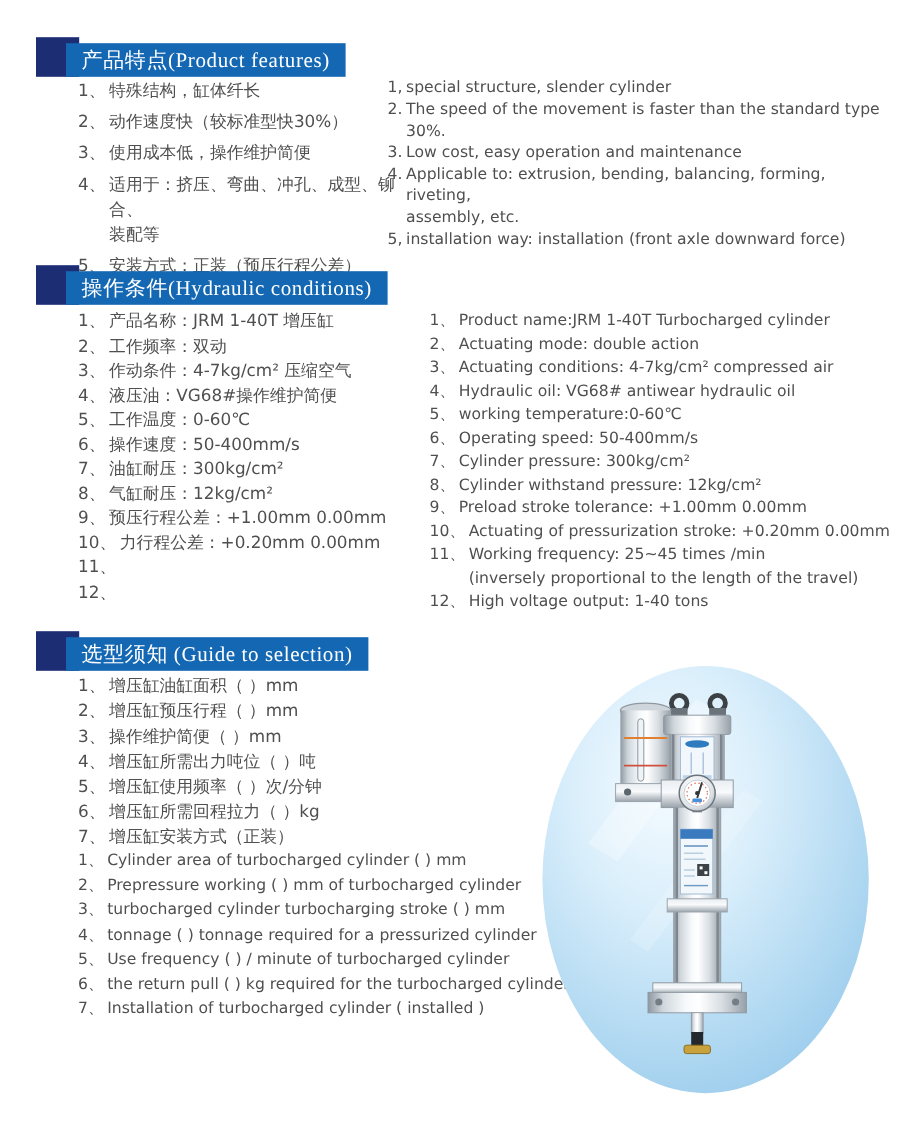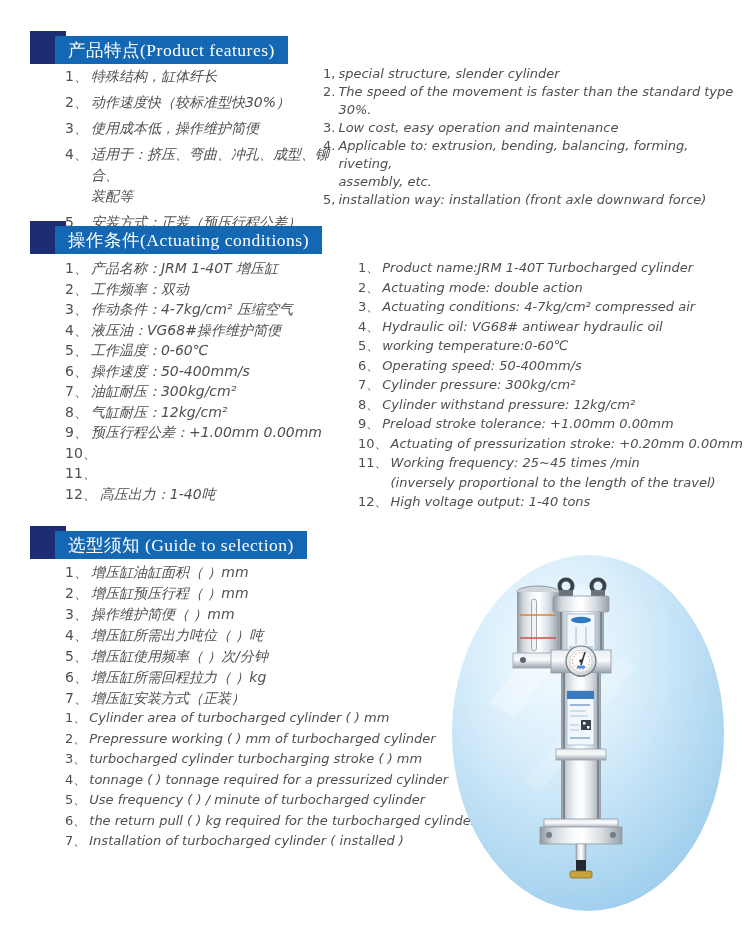--- a/index.html
+++ b/index.html
@@ -33,21 +33,21 @@
     letter-spacing:0.5px;
     white-space:nowrap;
   }
   
   .list{
     position:absolute;
     margin:0;padding:0;list-style:none;
   }
   .list li{display:flex;align-items:flex-start;}
   .num{flex:0 0 auto;margin-right:3px;white-space:nowrap;}
-  .txt{flex:1 1 auto;white-space:pre-line;font-style:italic;}
+  .txt{flex:1 1 auto;white-space:pre-line;}
   .cn1 li{font-size:14px;line-height:21px;margin-bottom:5px;}
   .en1 li{font-size:13px;line-height:18px;margin-bottom:0;}
   .cn2 li{font-size:14px;line-height:20.5px;}
   .en2 li{font-size:13px;line-height:19.5px;}
   .cn3 li{font-size:14px;line-height:21px;}
   .en3 li{font-size:13px;line-height:20.5px;}
   
   .photo{position:absolute;left:430px;top:553px;width:320px;height:382px;}
 </style>
 </head>
@@ -102,21 +102,21 @@
 assembly, etc.</span>
     </li>
       <li>
       <span class="num">5,</span>
       <span class="txt">installation way: installation (front axle downward force)</span>
     </li>
     </ul>
 
   <div class="hdr" style="left:30px;top:221px;">
     <span class="hdr-sq"></span>
-    <span class="hdr-banner">操作条件(Actuating conditions)</span>
+    <span class="hdr-banner">操作条件(Hydraulic conditions)</span>
   </div>
   <ul class="list cn2" style="left:65px;top:258px;width:300px;">
       <li>
       <span class="num">1、</span>
       <span class="txt">产品名称：JRM 1-40T 增压缸</span>
     </li>
       <li>
       <span class="num">2、</span>
       <span class="txt">工作频率：双动</span>
     </li>
@@ -143,27 +143,27 @@
       <li>
       <span class="num">8、</span>
       <span class="txt">气缸耐压：12kg/cm²</span>
     </li>
       <li>
       <span class="num">9、</span>
       <span class="txt">预压行程公差：+1.00mm 0.00mm</span>
     </li>
       <li>
       <span class="num">10、</span>
+      <span class="txt">力行程公差：+0.20mm 0.00mm</span>
     </li>
       <li>
       <span class="num">11、</span>
     </li>
       <li>
       <span class="num">12、</span>
-      <span class="txt">高压出力：1-40吨</span>
     </li>
     </ul>
   <ul class="list en2" style="left:358px;top:258px;width:390px;">
       <li>
       <span class="num">1、</span>
       <span class="txt">Product name:JRM 1-40T Turbocharged cylinder</span>
     </li>
       <li>
       <span class="num">2、</span>
       <span class="txt">Actuating mode: double action</span>

